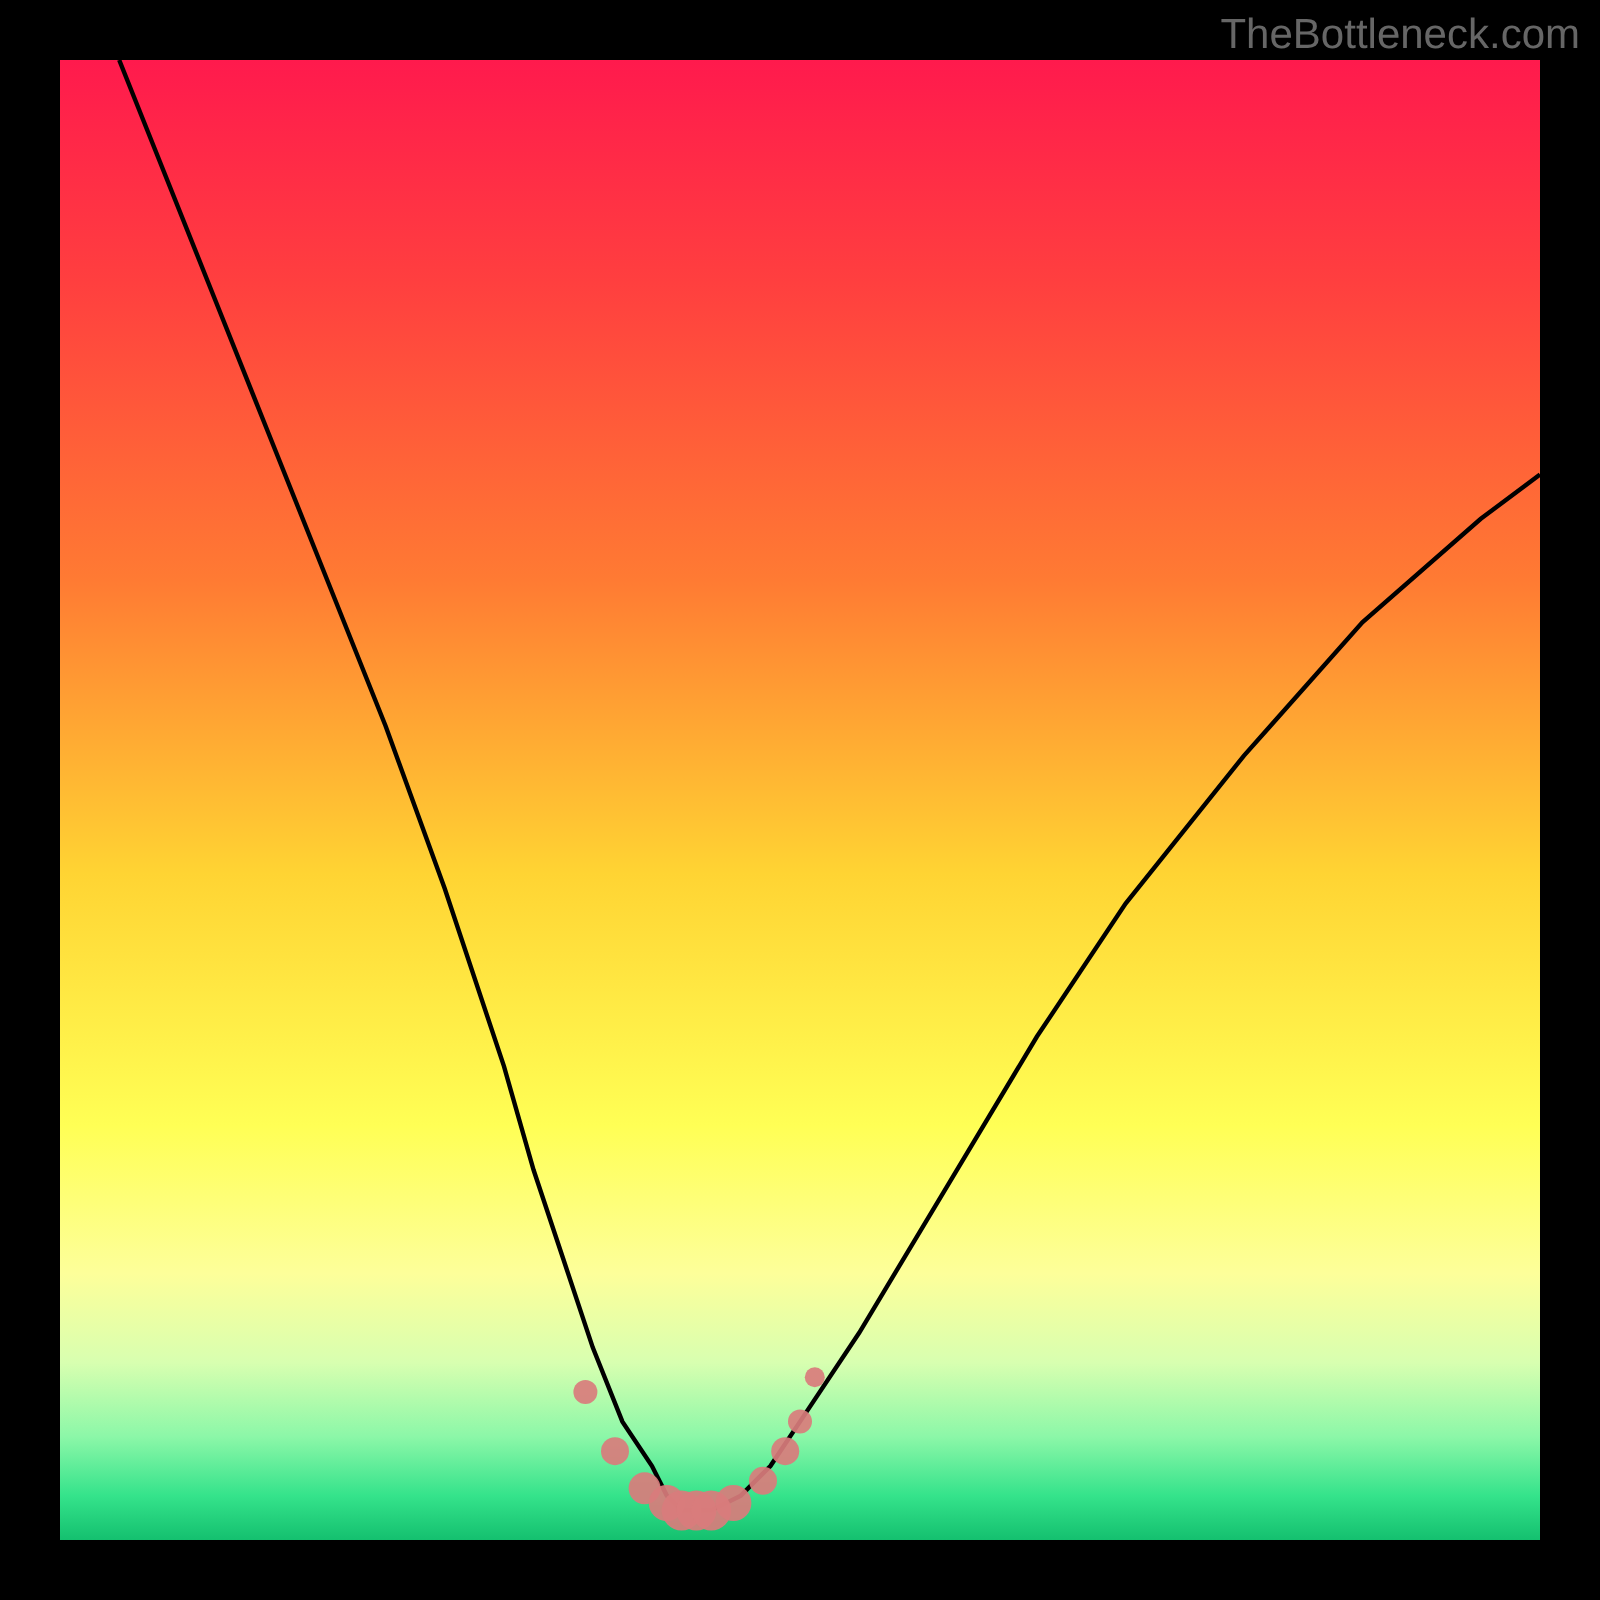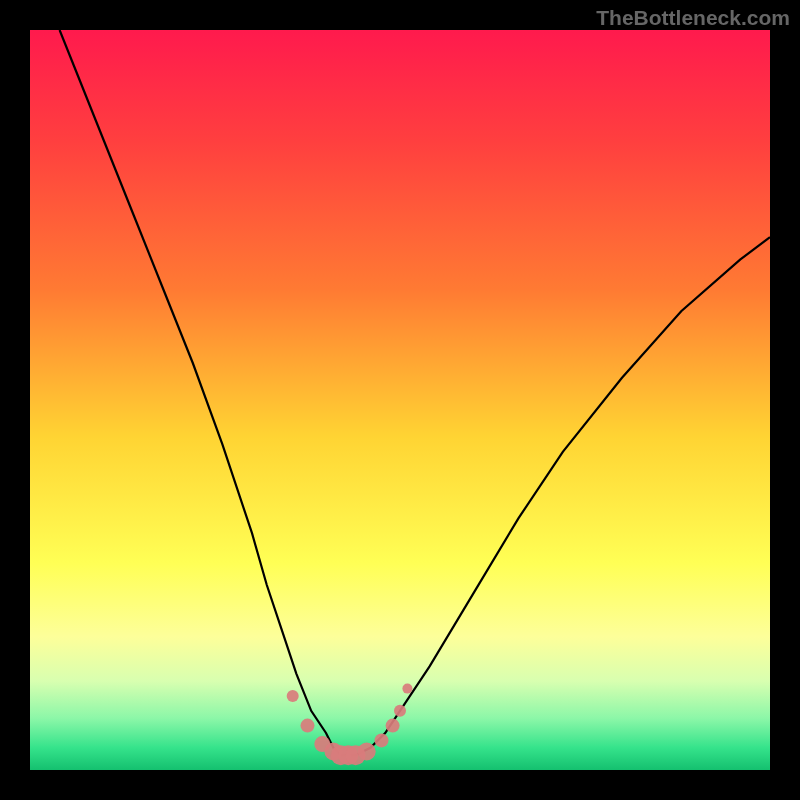--- a/index.html
+++ b/index.html
@@ -10,21 +10,21 @@
     background: #000;
     position: relative;
     font-family: Arial, sans-serif;
   }
   .watermark {
     position: absolute;
     top: 6px;
     right: 10px;
     color: #666;
     font-size: 21px;
-    font-weight: 700;
+    font-weight: 400;
     z-index: 10;
   }
   .plot-area {
     position: absolute;
     left: 30px;
     top: 30px;
     width: 740px;
     height: 740px;
   }
   svg {

